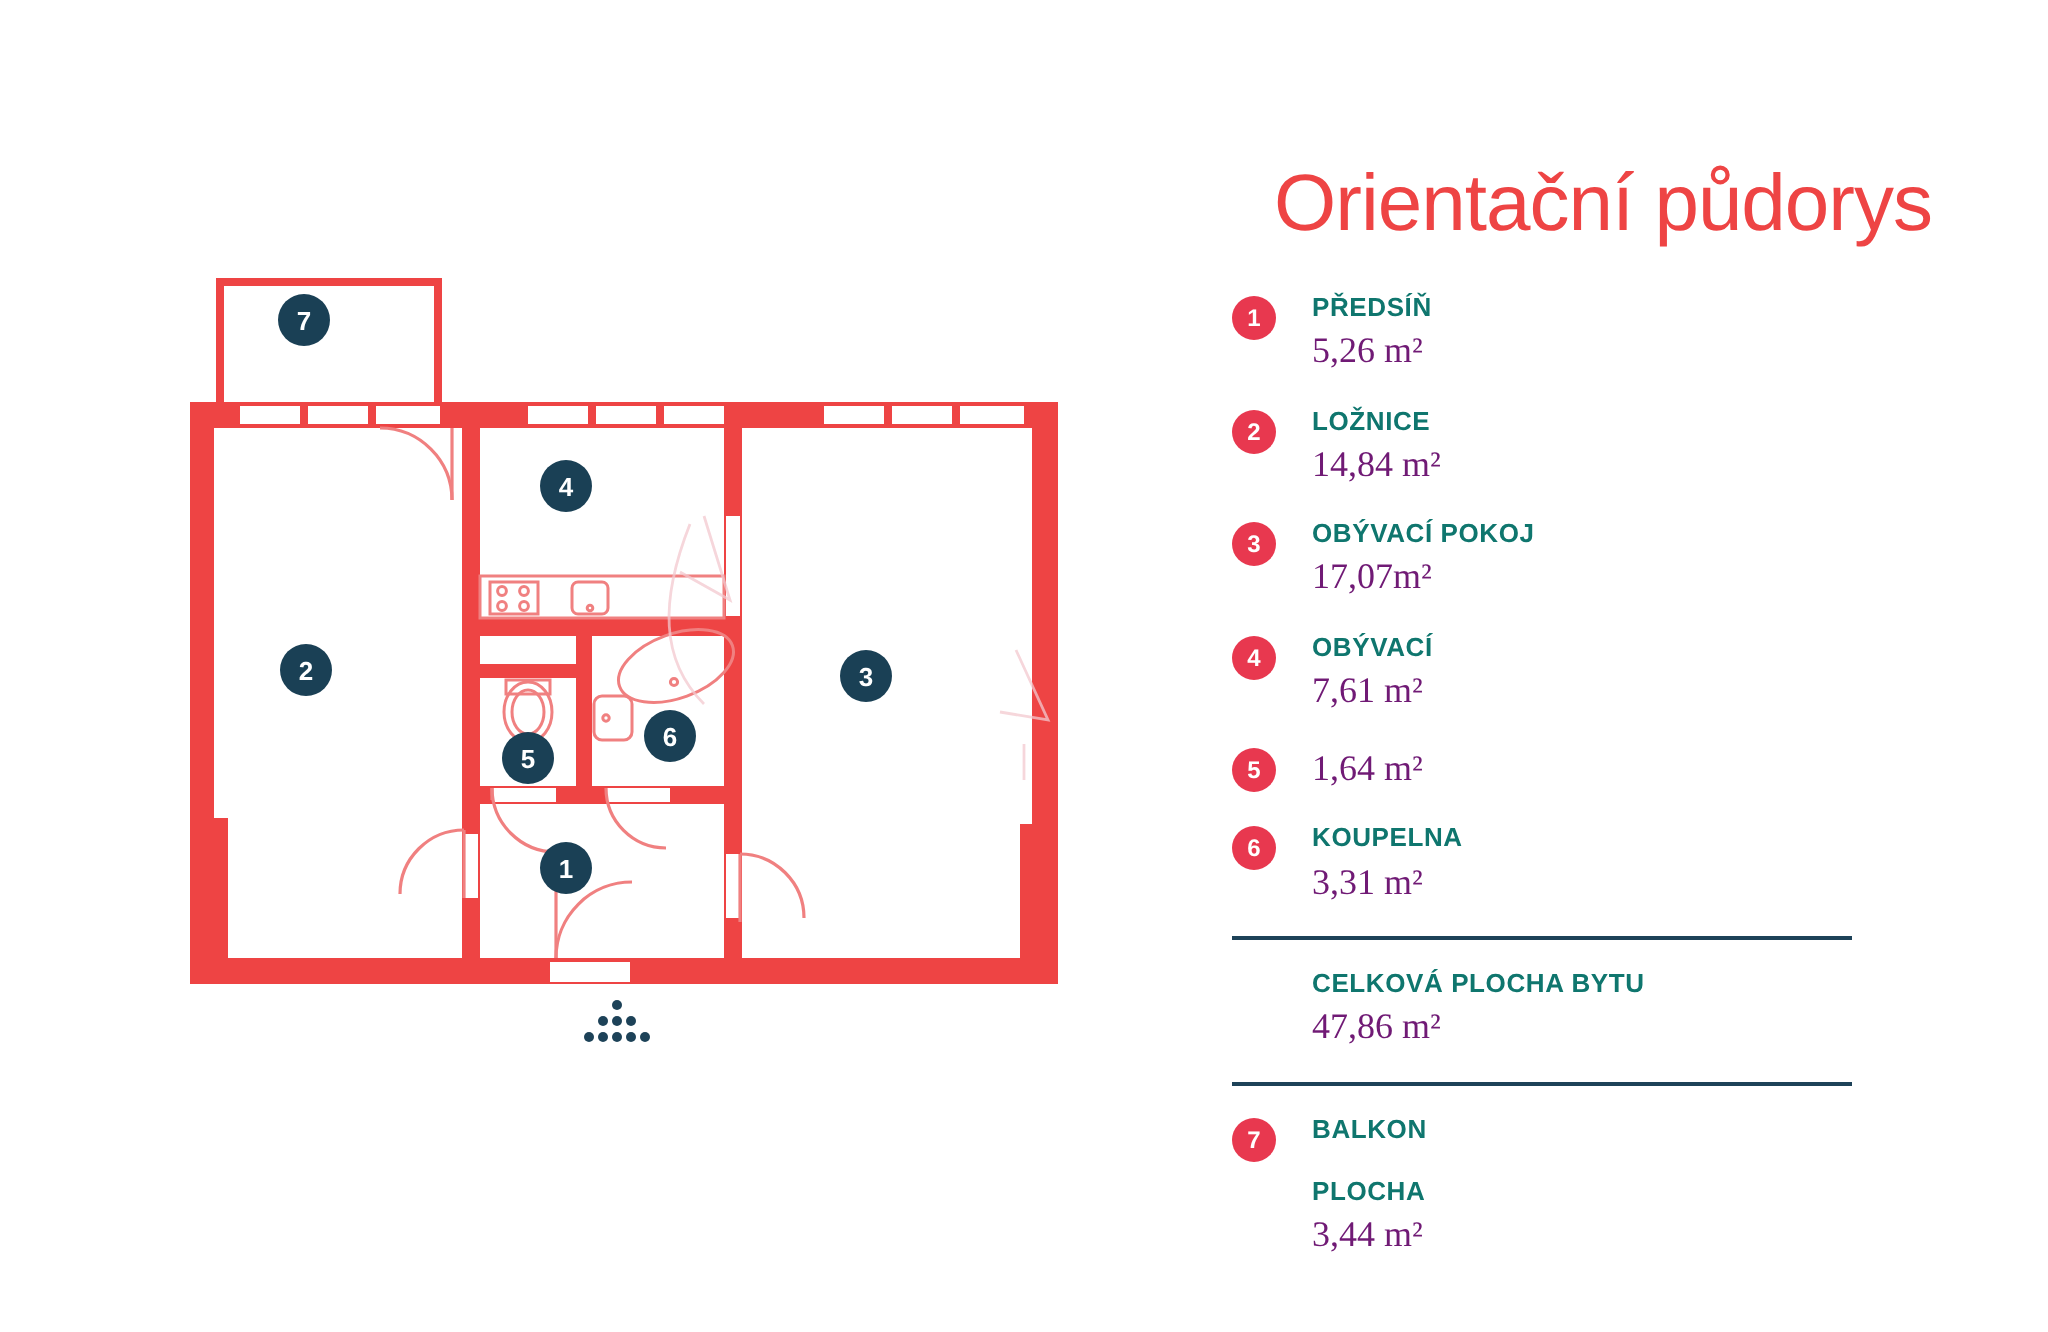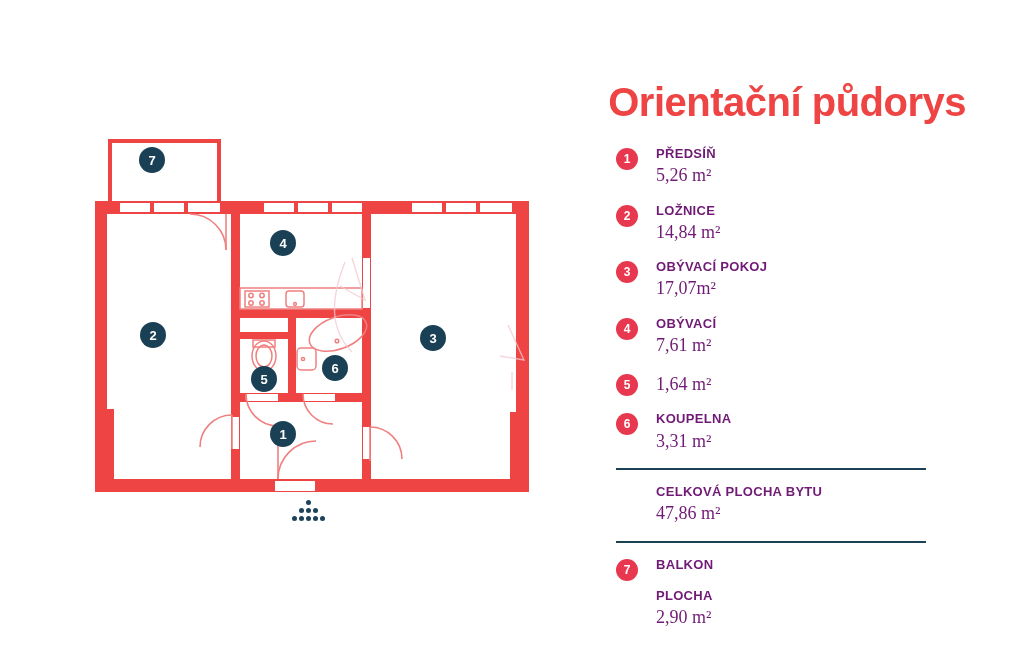--- a/index.html
+++ b/index.html
@@ -13,31 +13,31 @@
   #plan-svg{position:absolute;left:0;top:0;}
 
   .room-marker{position:absolute;width:26px;height:26px;border-radius:50%;
      background:#1a4055;color:#ffffff;font-size:13px;font-weight:bold;
      display:flex;align-items:center;justify-content:center;
      line-height:1;letter-spacing:0;}
 
   
   #legend{position:absolute;left:548px;top:68px;width:440px;height:560px;}
 
-  #legend-title{font-size:40px;font-weight:bold;color:#ee4444;
+  #legend-title{font-size:40px;font-weight:normal;color:#ee4444;
      letter-spacing:-0.5px;white-space:nowrap;
      position:absolute;right:22px;top:12px;}
 
   .legend-list{position:absolute;left:60px;top:78px;width:380px;}
 
   .legend-row{position:relative;height:auto;margin-bottom:15px;padding-left:48px;}
   .legend-badge{position:absolute;left:8px;top:2px;width:22px;height:22px;
      border-radius:50%;background:#e8384f;color:#ffffff;font-size:12px;
      font-weight:bold;display:flex;align-items:center;justify-content:center;}
-  .legend-name{font-size:13px;font-weight:bold;color:#701a75;
+  .legend-name{font-size:13px;font-weight:bold;color:#0f766e;
      letter-spacing:0.3px;line-height:1.25;}
   .legend-area{font-size:18px;color:#701a75;line-height:1.35;margin-top:1px;font-family:Liberation Serif, serif;}
 
   .divider{height:2px;background:#1d4258;margin:14px 0 14px 8px;width:310px;}
 
   .legend-row.no-badge{padding-left:48px;}
 
   
   #dot-logo{position:absolute;left:286px;top:500px;width:46px;height:26px;}
   .dot{position:absolute;width:5px;height:5px;border-radius:50%;background:#1d4258;}
@@ -245,19 +245,19 @@
 
       <div class="divider"></div>
 
       <div class="legend-row">
         <div class="legend-badge">7</div>
         <div class="legend-name">BALKON</div>
       </div>
 
       <div class="legend-row no-badge">
         <div class="legend-name">PLOCHA</div>
-        <div class="legend-area">2,90 m²</div>
+        <div class="legend-area">3,44 m²</div>
       </div>
 
     </div>
   </div>
 
 </div>
 
 </body></html>

